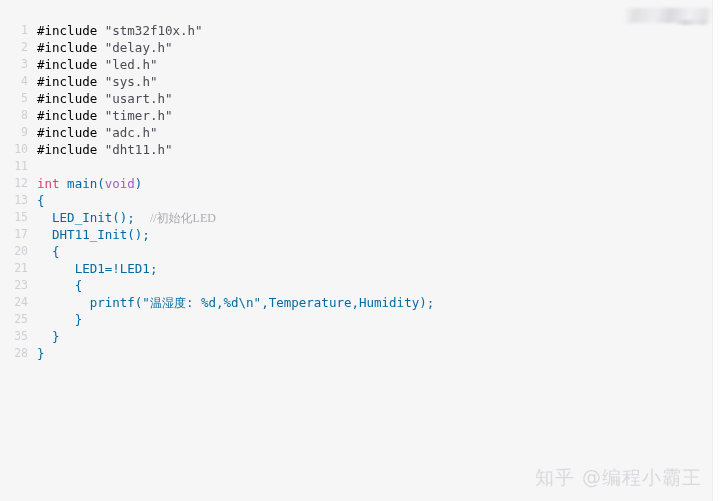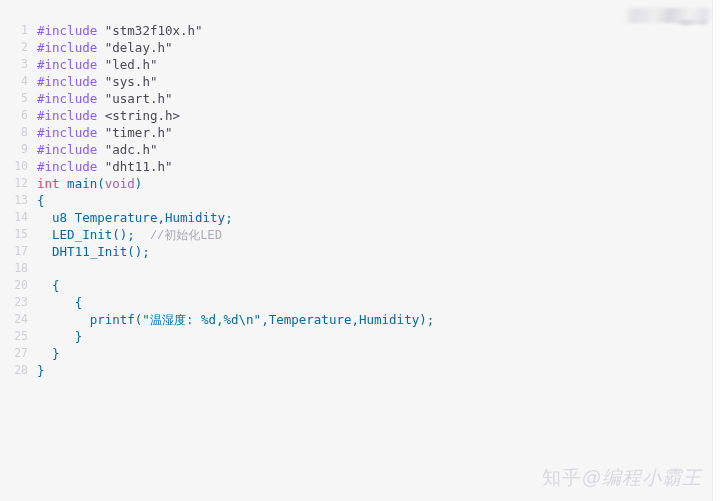--- a/index.html
+++ b/index.html
@@ -68,30 +68,30 @@
 
   .line-code {
     display: inline-block;
     padding-left: 9px;
     color: #4a4a52;
     vertical-align: top;
     white-space: pre;
   }
 
   
-  .tok-pre   { color: #8b5cf6; }   
+  .tok-pre   { color: #000000; }   
   .tok-kw    { color: #d6456b; }   
   .tok-type  { color: #9b5fc0; }   
   .tok-num   { color: #6b6bd6; }   
   .tok-str   { color: #4a4a52; }   
   .tok-cmt   { color: #aaaab2; }   
   .tok-plain { color: #0369a1; }
 
   .tok-cjk {
-    font-family: Liberation Mono, monospace;
+    font-family: Liberation Serif, serif;
     font-size: 12px;
   }
 
   
   #watermark-top {
     position: absolute;
     top: 8px;
     right: 9px;
     width: 86px;
     height: 15px;
@@ -123,59 +123,59 @@
     filter: blur(1.2px);
   }
 
   
   #watermark-bottom {
     position: absolute;
     right: 18px;
     bottom: 10px;
     display: flex;
     align-items: center;
+    gap: 7px;
     color: #d8d8dd;
     font-family: "DejaVu Sans", "Liberation Sans", sans-serif;
     font-size: 19px;
     letter-spacing: 1px;
     -webkit-user-select: none;
     user-select: none;
     white-space: nowrap;
   }
   #watermark-bottom .wm-brand { color: #d9d9de; }
-  #watermark-bottom .wm-handle { color: #d9d9de; font-style: italic; }
+  #watermark-bottom .wm-handle { color: #d9d9de; }
 </style>
 </head>
 <body>
 
 <div id="code-viewer">
 
   <div id="right-edge-strip"></div>
 
   <div id="code-block">
       <div class="code-line"><span class="line-no">1</span><span class="line-code"><span class="tok-pre">#include</span><span class="tok-plain"> </span><span class="tok-str">"stm32f10x.h"</span></span></div>
       <div class="code-line"><span class="line-no">2</span><span class="line-code"><span class="tok-pre">#include</span><span class="tok-plain"> </span><span class="tok-str">"delay.h"</span></span></div>
       <div class="code-line"><span class="line-no">3</span><span class="line-code"><span class="tok-pre">#include</span><span class="tok-plain"> </span><span class="tok-str">"led.h"</span></span></div>
       <div class="code-line"><span class="line-no">4</span><span class="line-code"><span class="tok-pre">#include</span><span class="tok-plain"> </span><span class="tok-str">"sys.h"</span></span></div>
       <div class="code-line"><span class="line-no">5</span><span class="line-code"><span class="tok-pre">#include</span><span class="tok-plain"> </span><span class="tok-str">"usart.h"</span></span></div>
-      <div class="code-line"><span class="line-no">6</span><span class="line-code"><span class="tok-pre">#include</span><span class="tok-plain"> </span><span class="tok-str">&lt;string.h&gt;</span></span></div>
       <div class="code-line"><span class="line-no">8</span><span class="line-code"><span class="tok-pre">#include</span><span class="tok-plain"> </span><span class="tok-str">"timer.h"</span></span></div>
       <div class="code-line"><span class="line-no">9</span><span class="line-code"><span class="tok-pre">#include</span><span class="tok-plain"> </span><span class="tok-str">"adc.h"</span></span></div>
       <div class="code-line"><span class="line-no">10</span><span class="line-code"><span class="tok-pre">#include</span><span class="tok-plain"> </span><span class="tok-str">"dht11.h"</span></span></div>
+      <div class="code-line"><span class="line-no">11</span><span class="line-code"></span></div>
       <div class="code-line"><span class="line-no">12</span><span class="line-code"><span class="tok-kw">int</span><span class="tok-plain"> main(</span><span class="tok-type">void</span><span class="tok-plain">)</span></span></div>
       <div class="code-line"><span class="line-no">13</span><span class="line-code"><span class="tok-plain">{</span></span></div>
-      <div class="code-line"><span class="line-no">14</span><span class="line-code"><span class="tok-plain">  u8 Temperature,Humidity;</span></span></div>
       <div class="code-line"><span class="line-no">15</span><span class="line-code"><span class="tok-plain">  LED_Init();  </span><span class="tok-cmt tok-cjk">//初始化LED</span></span></div>
       <div class="code-line"><span class="line-no">17</span><span class="line-code"><span class="tok-plain">  DHT11_Init();</span></span></div>
-      <div class="code-line"><span class="line-no">18</span><span class="line-code"></span></div>
       <div class="code-line"><span class="line-no">20</span><span class="line-code"><span class="tok-plain">  {</span></span></div>
+      <div class="code-line"><span class="line-no">21</span><span class="line-code"><span class="tok-plain">     LED1=!LED1;</span></span></div>
       <div class="code-line"><span class="line-no">23</span><span class="line-code"><span class="tok-plain">     {</span></span></div>
       <div class="code-line"><span class="line-no">24</span><span class="line-code"><span class="tok-plain">       printf("</span><span class="tok-plain tok-cjk">温湿度</span><span class="tok-plain">: %d,%d\n",Temperature,Humidity);</span></span></div>
       <div class="code-line"><span class="line-no">25</span><span class="line-code"><span class="tok-plain">     }</span></span></div>
-      <div class="code-line"><span class="line-no">27</span><span class="line-code"><span class="tok-plain">  }</span></span></div>
+      <div class="code-line"><span class="line-no">35</span><span class="line-code"><span class="tok-plain">  }</span></span></div>
       <div class="code-line"><span class="line-no">28</span><span class="line-code"><span class="tok-plain">}</span></span></div>
     </div>
 
   <div id="watermark-top"></div>
   <div id="watermark-top-sub"></div>
 
   <div id="watermark-bottom">
     <span class="wm-brand">知乎</span>
     <span class="wm-handle">@编程小霸王</span>
   </div>

